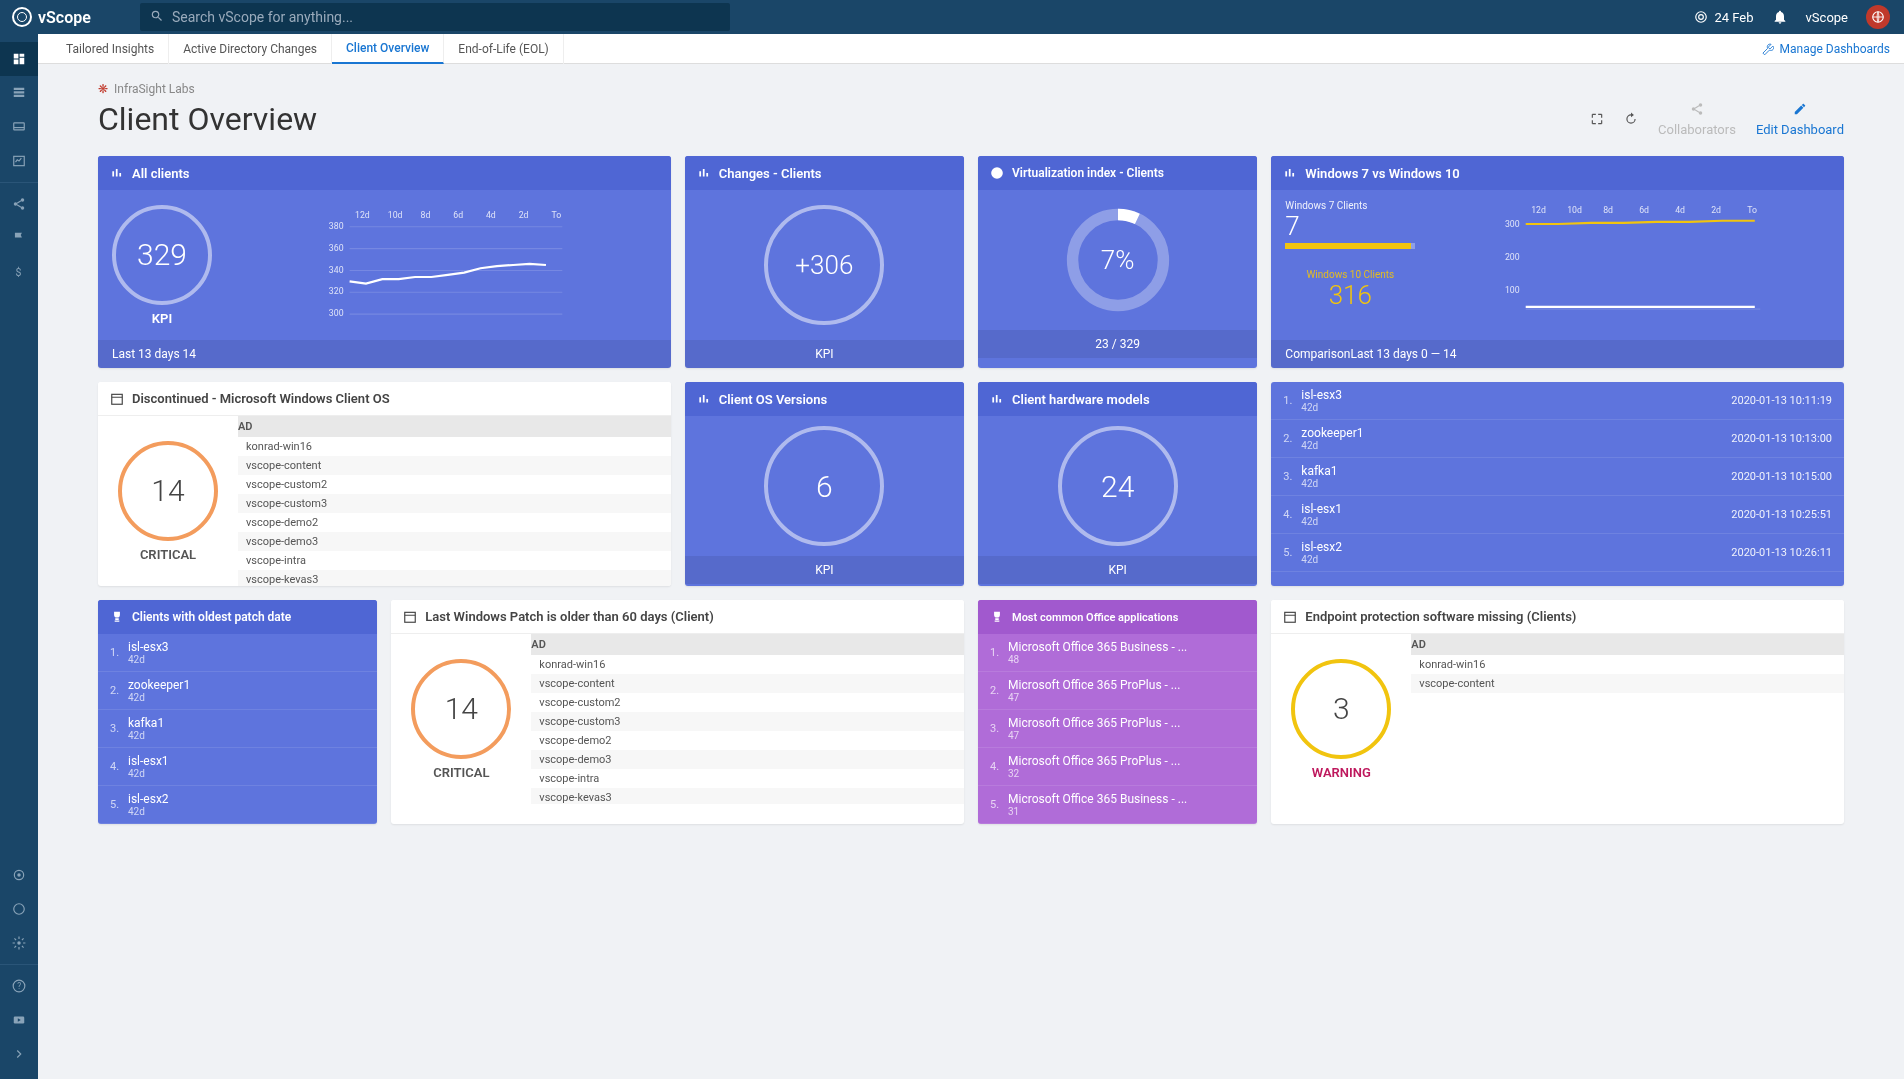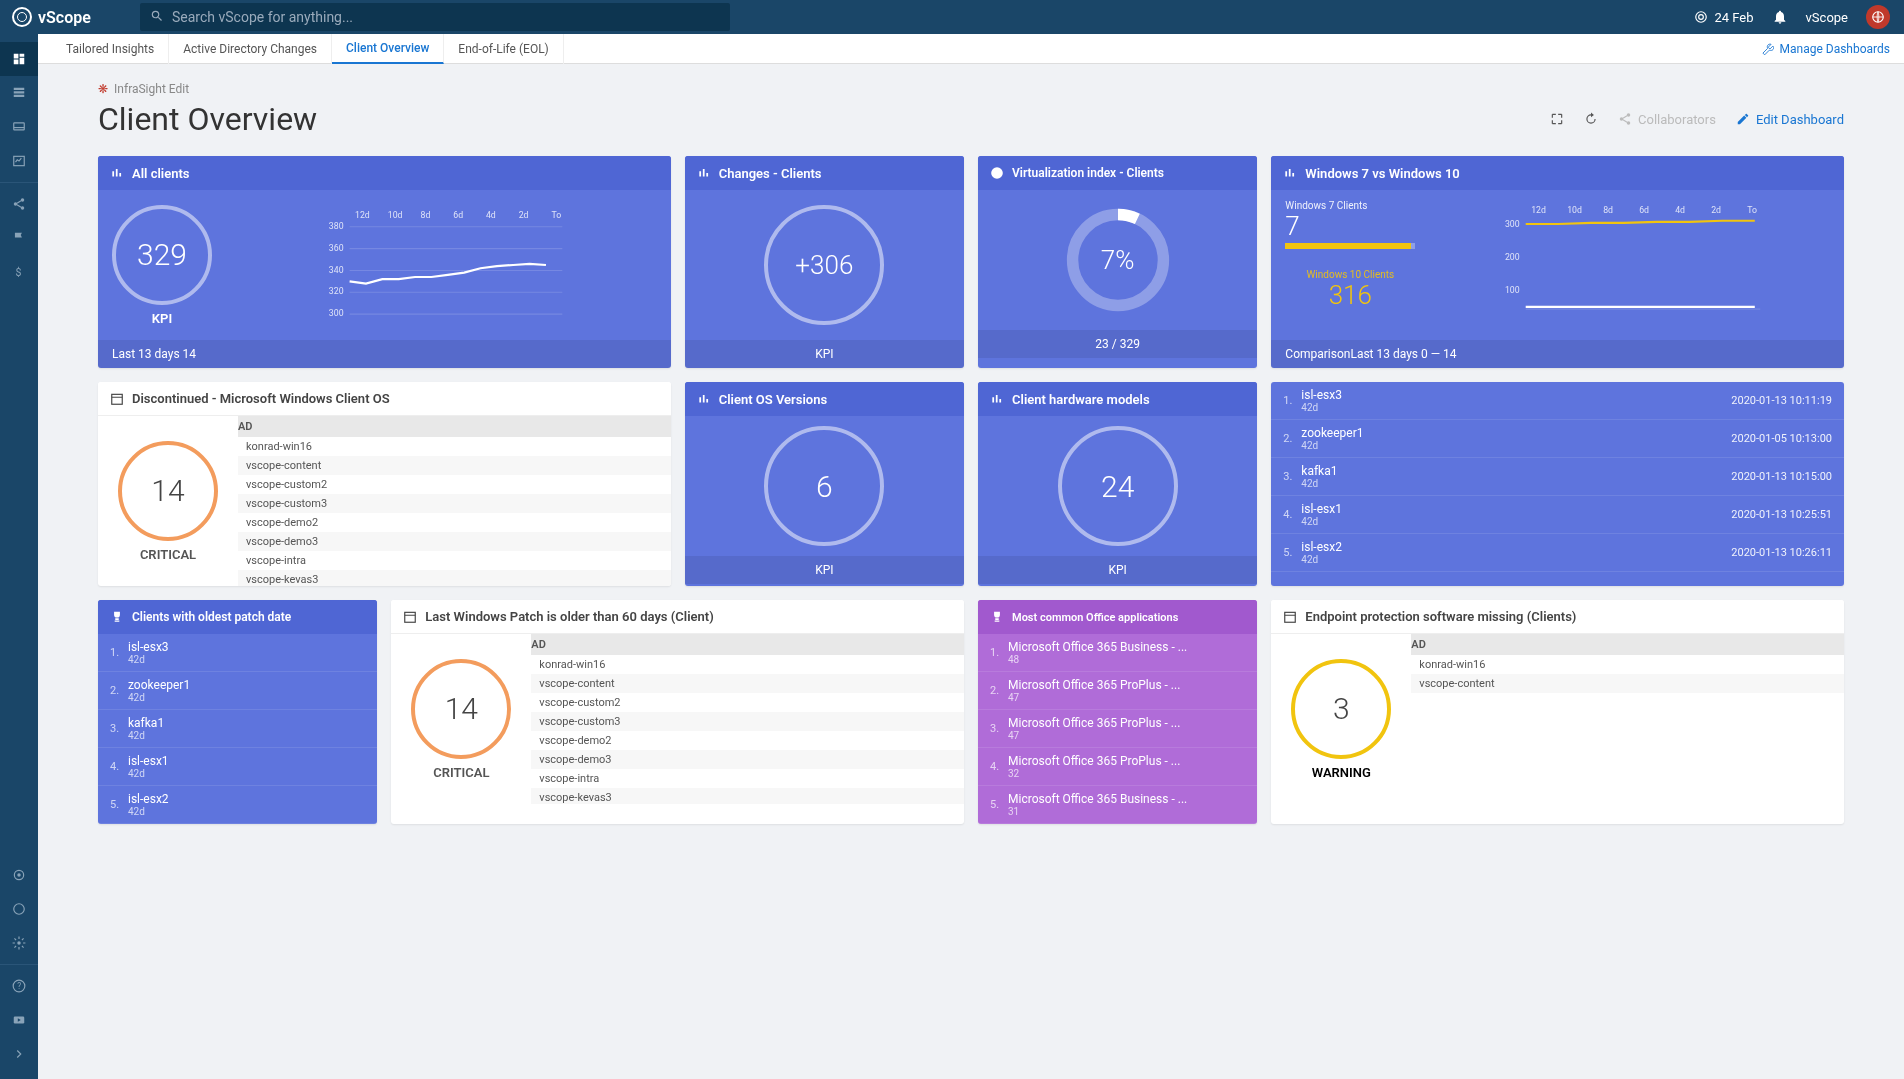--- a/index.html
+++ b/index.html
@@ -24,21 +24,21 @@
 .tabs-bar { background: #fff; border-bottom: 1px solid #ddd; display: flex; align-items: center; padding: 0 14px; height: 30px; }
 .tab { padding: 0 14px; font-size: 12px; color: #555; height: 30px; display: flex; align-items: center; cursor: pointer; border-right: 1px solid #eee; }
 .tab.active { color: #1976d2; border-bottom: 2px solid #1976d2; font-weight: 500; }
 .manage-link { margin-left: auto; font-size: 12px; color: #1976d2; display: flex; align-items: center; gap: 6px; cursor: pointer; }
 .page { padding: 18px 60px; }
 .breadcrumb { font-size: 12px; color: #888; display: flex; align-items: center; gap: 6px; }
 .bc-icon { color: #c0392b; }
 .page-header { display: flex; align-items: center; margin-top: 4px; margin-bottom: 18px; }
 .page-title { font-size: 32px; font-weight: 400; color: #333; }
 .page-actions { margin-left: auto; display: flex; align-items: center; gap: 20px; font-size: 13px; }
-.action-btn { display: flex; align-items: center; gap: 6px; cursor: pointer; color: #555; }
+.action-btn { display: flex; align-items: center; gap: 6px; cursor: pointer; color: #555; flex-direction: column; }
 .action-btn.disabled { color: #bbb; }
 .action-btn.primary { color: #1976d2; }
 .grid { display: grid; grid-template-columns: repeat(12, 1fr); gap: 14px; }
 .card { background: #fff; border-radius: 3px; overflow: hidden; box-shadow: 0 1px 2px rgba(0,0,0,0.08); }
 .card.blue { background: #5e74dd; color: #fff; }
 .card.purple { background: #b06cd8; color: #fff; }
 .card-header { height: 34px; display: flex; align-items: center; padding: 0 12px; font-size: 13px; font-weight: 600; gap: 8px; }
 .card.blue .card-header { background: #4f66d4; }
 .card.purple .card-header { background: #a159ce; }
 .card:not(.blue):not(.purple) .card-header { background: #fff; color: #444; border-bottom: 1px solid #eee; }
@@ -211,21 +211,21 @@
       <svg class="icon" viewBox="0 0 24 24">
           <path d="M22 7l-5 5-3-3 5-5c-2-1-5 0-6 2s0 5 0 5l-8 8 3 3 8-8s3 1 5 0 3-4 2-6z" fill="none" stroke="currentColor" stroke-width="1.5"></path>
         </svg>
       <span>Manage Dashboards</span>
     </div>
   </div>
 
   <div class="page">
     <div class="breadcrumb">
       <span class="bc-icon">❋</span>
-      <span>InfraSight Edit</span>
+      <span>InfraSight Labs</span>
     </div>
     <div class="page-header">
       <h1 class="page-title">Client Overview</h1>
       <div class="page-actions">
         <span class="action-btn">
             <svg class="icon" viewBox="0 0 24 24">
               <path d="M4 4h6M4 4v6M20 4h-6M20 4v6M4 20h6M4 20v-6M20 20h-6M20 20v-6" stroke="currentColor" stroke-width="2" fill="none"></path>
             </svg>
           </span>
         <span class="action-btn">
@@ -445,21 +445,21 @@
                 <div class="list-sub">42d</div>
               </div>
               <div class="list-time">2020-01-13 10:11:19</div>
             </div>
             <div class="list-row">
               <div class="list-num">2.</div>
               <div class="list-main">
                 <div class="list-name">zookeeper1</div>
                 <div class="list-sub">42d</div>
               </div>
-              <div class="list-time">2020-01-05 10:13:00</div>
+              <div class="list-time">2020-01-13 10:13:00</div>
             </div>
             <div class="list-row">
               <div class="list-num">3.</div>
               <div class="list-main">
                 <div class="list-name">kafka1</div>
                 <div class="list-sub">42d</div>
               </div>
               <div class="list-time">2020-01-13 10:15:00</div>
             </div>
             <div class="list-row">
@@ -604,21 +604,21 @@
         <div class="card-header">
             <svg class="icon" viewBox="0 0 24 24">
               <rect x="3" y="4" width="18" height="17" fill="none" stroke="currentColor" stroke-width="2"></rect>
               <path d="M3 9h18" stroke="currentColor" stroke-width="2"></path>
             </svg>
             <span>Endpoint protection software missing (Clients)</span>
           </div>
         <div class="table-body">
           <div class="table-left">
             <div class="kpi-circle warn-circle" style="color:#444">3</div>
-            <div class="kpi-label" style="color:#000000">WARNING</div>
+            <div class="kpi-label" style="color:#be185d">WARNING</div>
           </div>
           <div class="table-right" id="ep-table">
               <div class="th">AD</div>
               <div class="td">konrad-win16</div>
               <div class="td">vscope-content</div>
             </div>
         </div>
       </div>
 
     </div>

